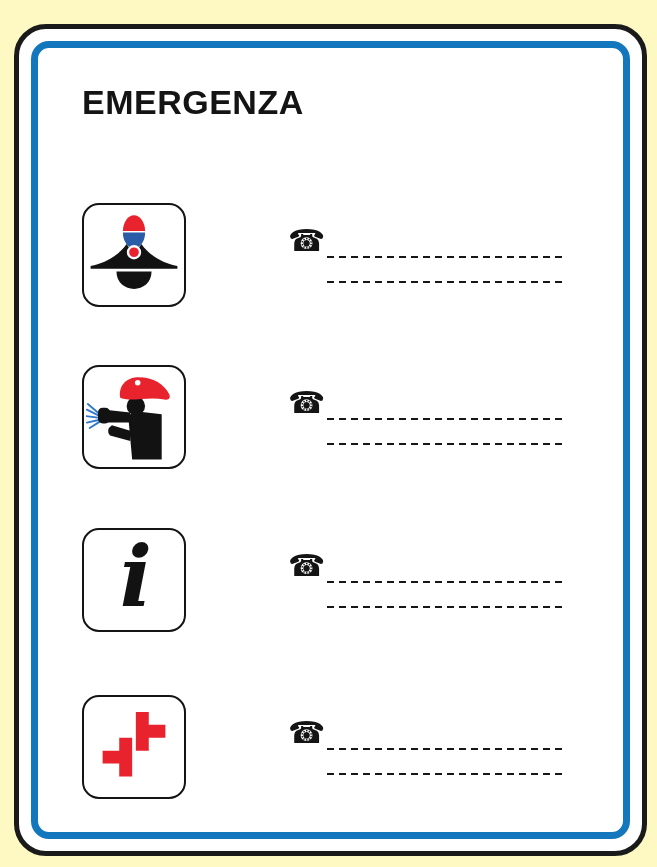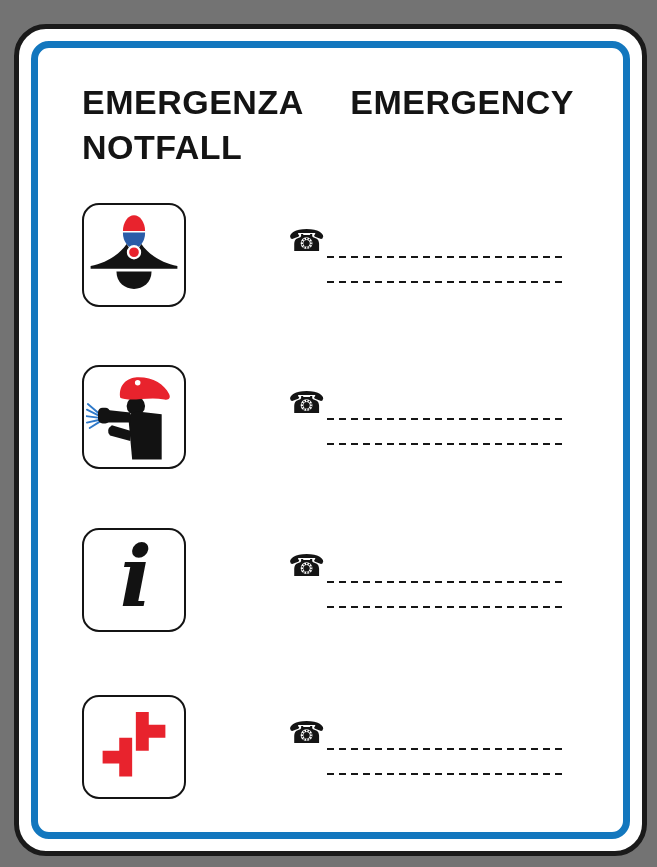--- a/index.html
+++ b/index.html
@@ -1,17 +1,17 @@
 <!DOCTYPE html>
 <html><head>
 <meta charset="utf-8">
 <style>
   html,body{margin:0;padding:0;background:#ffffff;}
   .canvas{
-    position:relative;width:657px;height:867px;background:#737373;overflow:hidden;
+    position:relative;width:657px;height:867px;background:#fef9c3;overflow:hidden;
     font-family:"Liberation Sans",sans-serif;
   }
   .outer-frame{
     position:absolute;left:14px;top:24px;width:623px;height:822px;
     border:5px solid #1a1a1a;border-radius:32px;background:#ffffff;
   }
   .inner-frame{
     position:absolute;left:12px;top:12px;right:12px;bottom:12px;
     border:7px solid #1377be;border-radius:18px;background:#ffffff;
   }
@@ -44,24 +44,22 @@
 
 <div class="canvas">
 
   <div class="outer-frame">
     <div class="inner-frame"></div>
   </div>
 
   <div class="title">
     <div class="title-line">
       <span>EMERGENZA</span>
-      <span>EMERGENCY</span>
     </div>
     <div class="title-line">
-      <span>NOTFALL</span>
     </div>
   </div>
 
   <div class="row row-1">
     <div class="icon-box">
       <span>
         <svg viewBox="0 0 104 104" aria-hidden="true">
           <path d="M5,64 C20,61 35,53 44,40 L48.5,46.5 Q52,50 55.5,46.5 L60,40 C69,53 84,61 99,64 L99,67 L5,67 Z" fill="#121212"></path>
           <path d="M33,70 C33,95 71,95 71,70 Z" fill="#121212"></path>
           <path d="M40,26 a12,17 0 0 1 24,0 Z" fill="#e8232d"></path>

